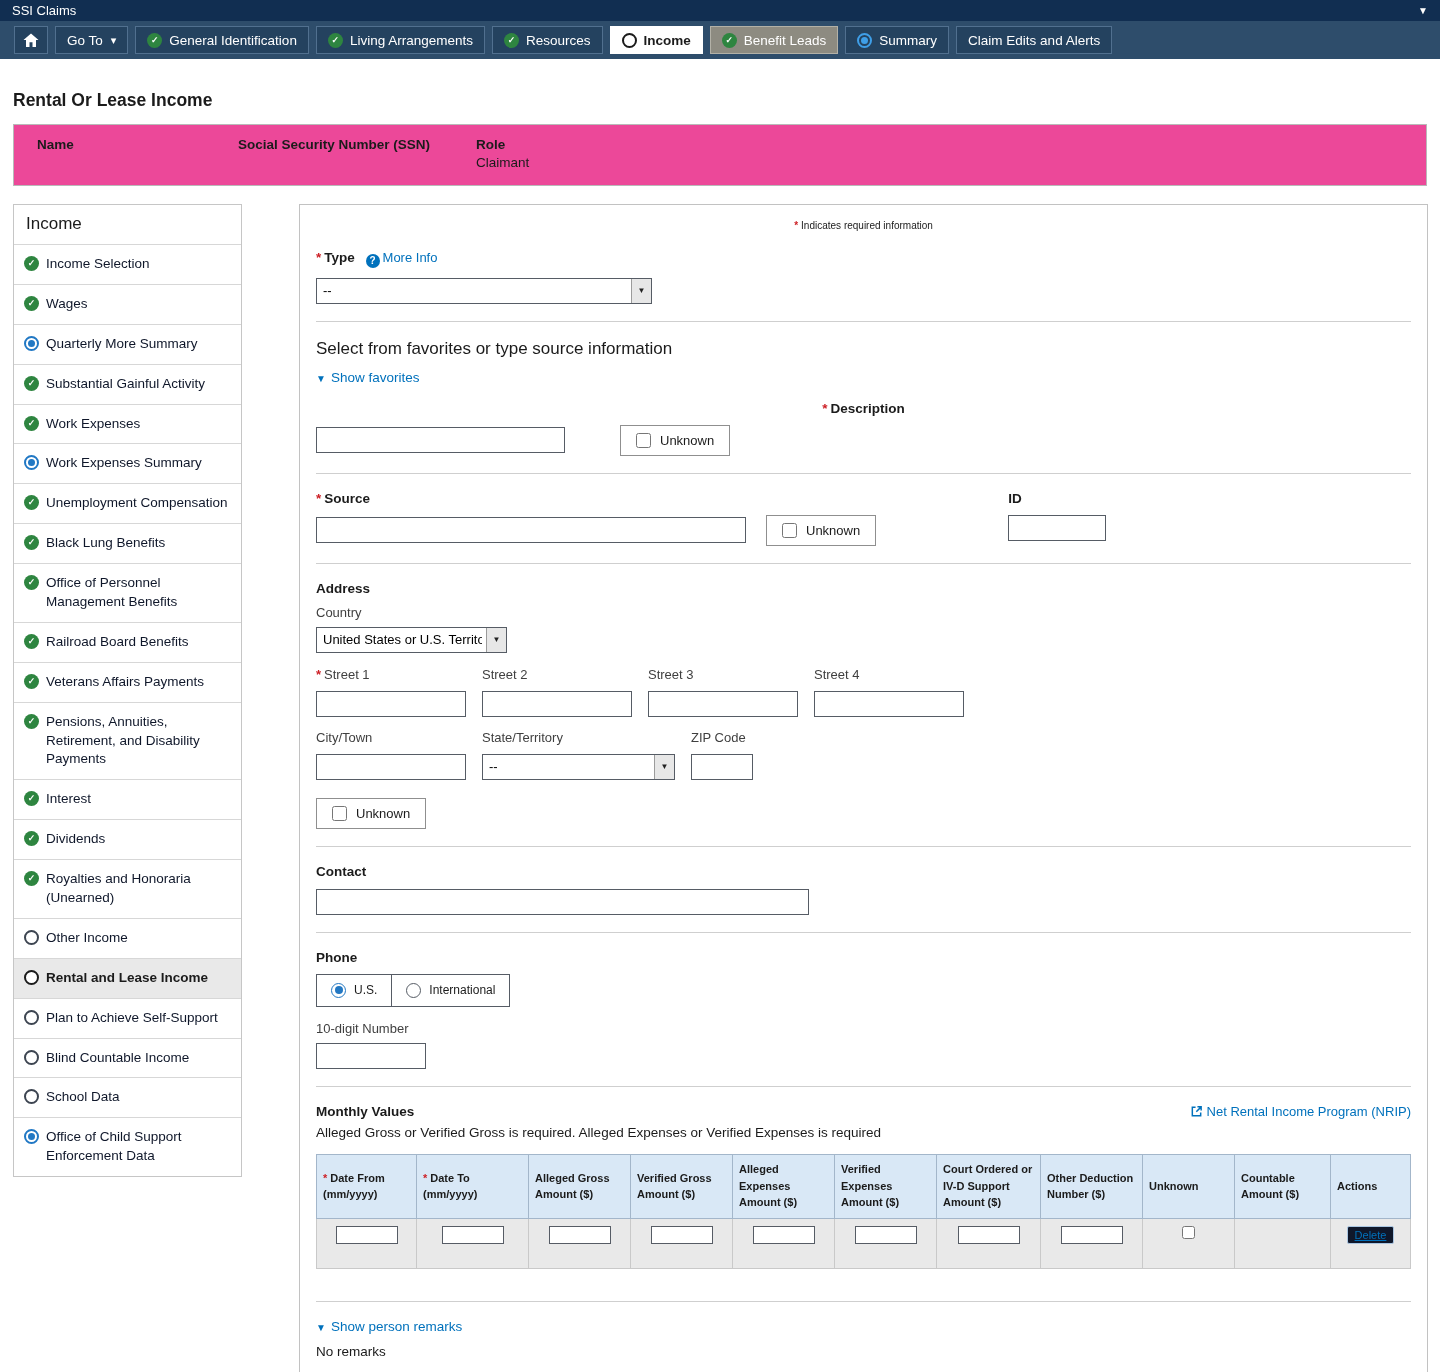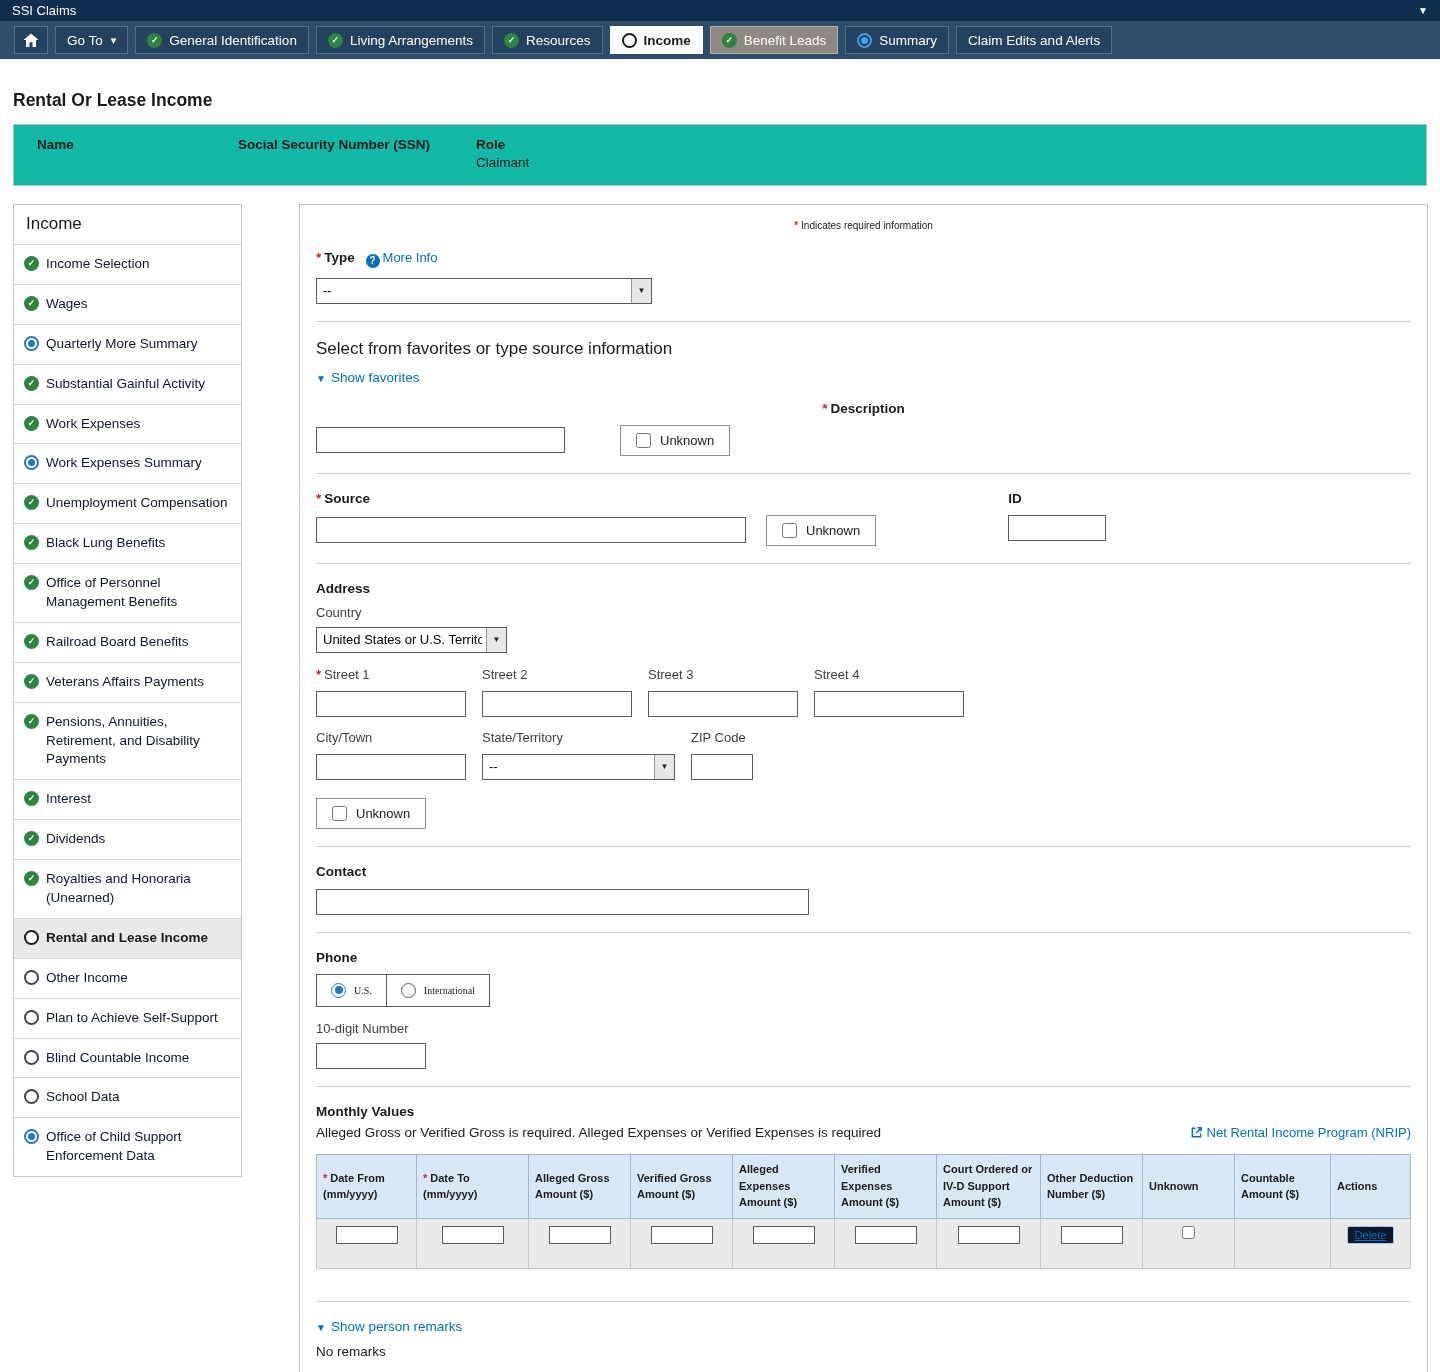--- a/index.html
+++ b/index.html
@@ -40,21 +40,21 @@
   .ic-ring-dark { border:2px solid #1b1b1b; background:#fff; }
   .ic-ring-grey { border:2px solid #3d4551; background:#fff; }
   .ic-blue { border:2px solid #3f9fe8; position:relative; }
   .ic-blue::after { content:""; position:absolute; inset:2px; border-radius:50%; background:#3f9fe8; }
   .ic-blue.side { border-color:#2178c4; }
   .ic-blue.side::after { background:#2178c4; }
   
   .content { padding:0 13px; }
   .page-title { font-size:17.5px; margin:31px 0 13px; }
   .person-bar {
-    background:#14b8a6; border:1px solid #b9b9b9; height:62px;
+    background:#ec4899; border:1px solid #b9b9b9; height:62px;
     display:flex; padding:12px 0 0 23px;
   }
   .person-bar .col1 { width:201px; } .person-bar .col2 { width:238px; }
   .person-bar b { font-size:13.5px; }
   .person-bar .val { margin-top:3px; font-size:13.5px; }
   
   .main-row { display:flex; align-items:flex-start; gap:57px; margin-top:18px; }
   
   .sidebar { width:229px; border:1px solid #c6c6c6; background:#fff; flex:none; }
   .sidebar-title { font-size:17px; padding:9px 12px 10px; border-bottom:1px solid #d7d7d7; }
@@ -86,27 +86,27 @@
          background:#e7e7e7; border-left:1px solid #9b9b9b; display:flex; align-items:center;
          justify-content:center; font-size:8px; color:#222; pointer-events:none; }
   .unk-box { display:inline-flex; align-items:center; gap:9px; border:1px solid #8f8f8f;
              padding:7px 15px; background:#fff; }
   .unk-box input { width:15px; height:15px; }
   .field-row { display:flex; align-items:center; }
   .fgroup { display:flex; flex-direction:column; gap:9px; }
   .glabel { font-size:13px; color:#3f3f3f; }
   
   .seg { display:inline-flex; border:1px solid #565c65; background:#fff; }
-  .seg-item { display:flex; align-items:center; gap:8px; padding:8px 14px; font-size:10px; cursor:pointer;font-family:Liberation Serif, serif; }
+  .seg-item { display:flex; align-items:center; gap:8px; padding:8px 14px; font-size:12px; cursor:pointer; }
   .seg-item + .seg-item { border-left:1px solid #565c65; }
   .radio { width:15px; height:15px; border-radius:50%; border:1px solid #565c65; background:#fff; flex:none; }
   .radio.checked { border-color:#2378c3; position:relative; }
   .radio.checked::after { content:""; position:absolute; inset:2.5px; border-radius:50%; background:#2378c3; }
   
-  .mv-head-row { display:flex; justify-content:space-between; align-items:flex-end; margin-bottom:14px; }
+  .mv-head-row { display:flex; justify-content:space-between; margin-bottom:14px; }
   .ext-ic { vertical-align:-2px; margin-right:4px; }
   .mv-table { border-collapse:collapse; width:100%; table-layout:fixed; border:1px solid #8a8a8a; }
   .mv-table th { background:#d9e8f6; border:1px solid #a3b6ca; font-size:11px; text-align:left;
                  padding:6px 6px; vertical-align:middle; line-height:1.5; font-weight:bold; height:64px; }
   .mv-table td { background:#e9e9e9; border:1px solid #c9c9c9; padding:7px 3px 24px; text-align:center; vertical-align:top; }
   .mv-in { width:62px; height:18px; border:1px solid #565c65; background:#fff; border-radius:0; }
   .del-btn { color:#0071bc; text-decoration:underline; font-size:11px; background:#0f172a;
              border:1px solid #aac6e2; border-radius:2px; padding:2px 7px; cursor:pointer; }
   .empty-txt { font-size:13.5px; margin:10px 0 0; }
   .toggle-line { margin-top:22px; font-size:13.5px; }
@@ -232,27 +232,27 @@
         <span class="lbl">Interest</span>
       </div>
       <div class="side-item">
         <span class="ic ic-check">✓</span>
         <span class="lbl">Dividends</span>
       </div>
       <div class="side-item">
         <span class="ic ic-check">✓</span>
         <span class="lbl">Royalties and Honoraria (Unearned)</span>
       </div>
+      <div class="side-item">
+        <span class="ic ic-ring-grey"></span>
+        <span class="lbl">Other Income</span>
+      </div>
       <div class="side-item active">
         <span class="ic ic-ring-dark"></span>
         <span class="lbl">Rental and Lease Income</span>
-      </div>
-      <div class="side-item">
-        <span class="ic ic-ring-grey"></span>
-        <span class="lbl">Other Income</span>
       </div>
       <div class="side-item">
         <span class="ic ic-ring-grey"></span>
         <span class="lbl">Plan to Achieve Self-Support</span>
       </div>
       <div class="side-item">
         <span class="ic ic-ring-grey"></span>
         <span class="lbl">Blind Countable Income</span>
       </div>
       <div class="side-item">

